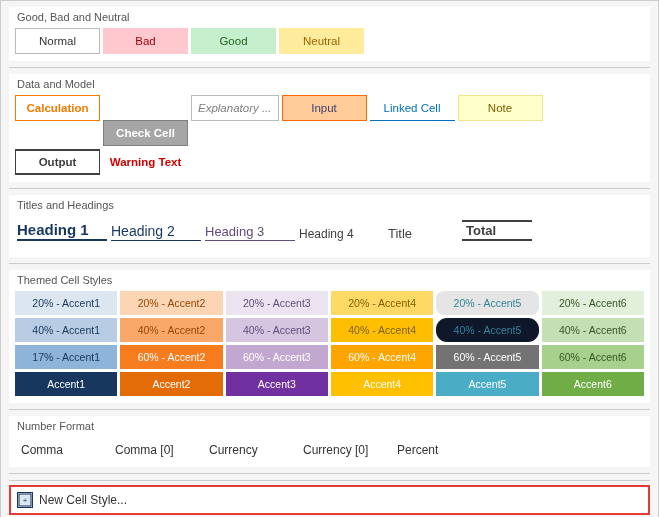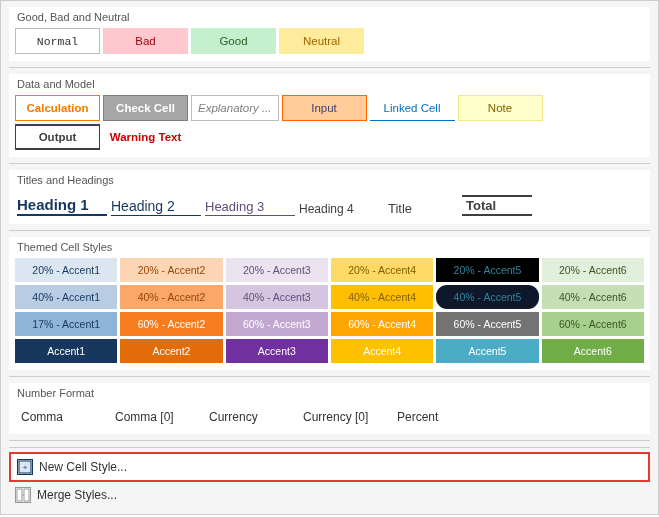--- a/index.html
+++ b/index.html
@@ -34,26 +34,26 @@
       align-items: center;
       justify-content: center;
       padding: 3px 6px;
       font-size: 11.5px;
       border: 1px solid #bbb;
       min-width: 85px;
       height: 26px;
       background: #fff;
       white-space: nowrap;
     }
-    .cell-normal { background: #fff; border: 1px solid #bbb; font-family: Liberation Mono, monospace; }
+    .cell-normal { background: #fff; border: 1px solid #bbb; }
     .cell-bad { background: #ffc7ce; border: 1px solid #ffc7ce; color: #9c0006; }
     .cell-good { background: #c6efce; border: 1px solid #c6efce; color: #276221; }
     .cell-neutral { background: #ffeb9c; border: 1px solid #ffeb9c; color: #9c6500; }
     .cell-calculation { background: #fff; color: #f57c00; border: 1px solid #f57c00; font-weight: bold; }
-    .cell-check { background: #a6a6a6; color: #fff; border: 1px solid #7f7f7f; font-weight: bold; }
+    .cell-check { background: #a6a6a6; color: #fff; border: 1px solid #7f7f7f; font-weight: bold; margin-top: 25px; }
     .cell-explanatory { background: #fff; color: #7f7f7f; border: 1px solid #bbb; font-style: italic; }
     .cell-input { background: #ffcc99; color: #3f3f76; border: 1px solid #ff6600; }
     .cell-linked { background: #fff; color: #0070c0; border: none; border-bottom: 1px solid #0070c0; }
     .cell-note { background: #ffffcc; color: #7f6000; border: 1px solid #f0e68c; }
     .cell-output { background: #fff; color: #3f3f3f; border: 1px solid #3f3f3f; border-width: 2px 1px 2px 1px; font-weight: bold; }
     .cell-warning { background: #fff; color: #d00000; font-weight: bold; border: none; }
     .divider {
       height: 1px;
       background: #ccc;
       margin: 6px 0;
@@ -61,21 +61,21 @@
     .heading1 { font-size: 15px; font-weight: bold; color: #17375e; border-bottom: 2px solid #17375e; padding-bottom: 1px; min-width: 90px; }
     .heading2 { font-size: 14px; color: #17375e; border-bottom: 1px solid #17375e; padding-bottom: 1px; min-width: 90px; }
     .heading3 { font-size: 13px; color: #604d7b; border-bottom: 1px solid #604d7b; padding-bottom: 1px; min-width: 90px; }
     .heading4 { font-size: 12px; color: #3f3f3f; min-width: 85px; }
     .heading-title { font-size: 13px; color: #3f3f3f; min-width: 70px; font-weight: normal; }
     .heading-total { font-size: 13px; font-weight: bold; color: #3f3f3f; border-bottom: 2px solid #3f3f3f; border-top: 2px solid #3f3f3f; min-width: 70px; padding: 1px 4px; }
     .headings-row {
       display: flex;
       gap: 4px;
       align-items: flex-end;
-      margin-bottom: 0;
+      margin-bottom: 8px;
       padding: 4px 2px;
     }
     .themed-row {
       display: flex;
       gap: 3px;
       margin-bottom: 3px;
     }
     .themed-cell {
       flex: 1;
       height: 24px;
@@ -83,21 +83,21 @@
       align-items: center;
       justify-content: center;
       font-size: 10.5px;
       font-weight: normal;
       border: none;
     }
     .t20-a1 { background: #dce6f1; color: #17375e; }
     .t20-a2 { background: #fcd5b4; color: #974706; }
     .t20-a3 { background: #ebe4f0; color: #604d7b; }
     .t20-a4 { background: #ffd966; color: #7f6000; }
-    .t20-a5 { background: #000000; color: #31849b; }
+    .t20-a5 { background: #e5e5e5; color: #31849b; border-radius: 8px; }
     .t20-a6 { background: #e2efda; color: #375623; text-align: center; }
     .t40-a1 { background: #b8cce4; color: #17375e; }
     .t40-a2 { background: #f9a869; color: #974706; }
     .t40-a3 { background: #d6c5e0; color: #604d7b; }
     .t40-a4 { background: #ffbf00; color: #7f6000; }
     .t40-a5 { background: #0f172a; color: #31849b; border-radius: 11px; }
     .t40-a6 { background: #c4dfb4; color: #375623; }
     .t60-a1 { background: #8eb4d9; color: #17375e; }
     .t60-a2 { background: #f67c1e; color: #fff; }
     .t60-a3 { background: #c2a8d0; color: #fff; }

